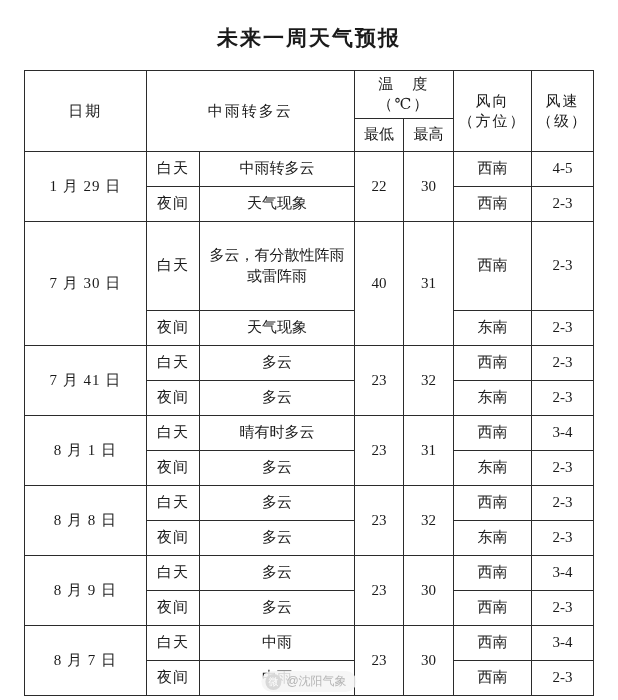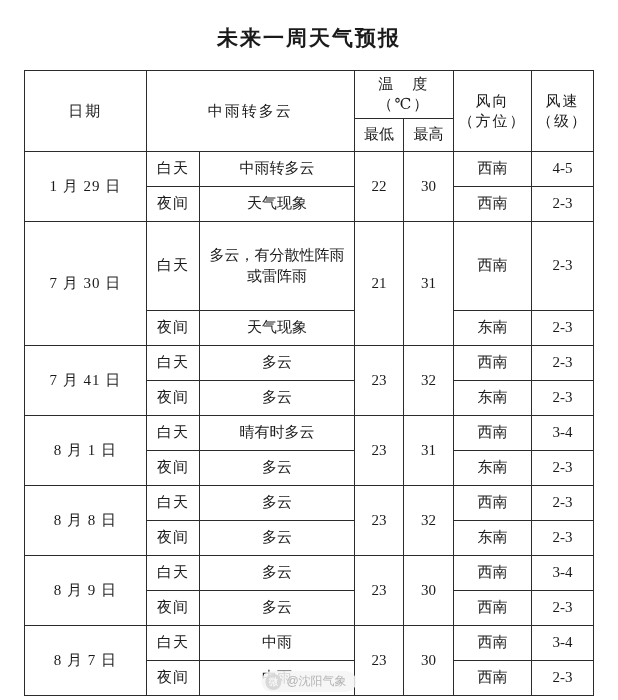--- a/index.html
+++ b/index.html
@@ -155,21 +155,21 @@
         <td class="cell-part">夜间</td>
         <td class="cell-phen">天气现象</td>
         <td>西南</td>
         <td>2-3</td>
       </tr>
 
       <tr>
         <td class="cell-date" rowspan="2">7 月 30 日</td>
         <td class="cell-part" style="height:82px;">白天</td>
         <td class="cell-phen phen-multiline">多云，有分散性阵雨或雷阵雨</td>
-        <td rowspan="2">21</td>
+        <td rowspan="2">40</td>
         <td rowspan="2">31</td>
         <td>西南</td>
         <td>2-3</td>
       </tr>
       <tr class="row-normal">
         <td class="cell-part">夜间</td>
         <td class="cell-phen">天气现象</td>
         <td>东南</td>
         <td>2-3</td>
       </tr>

